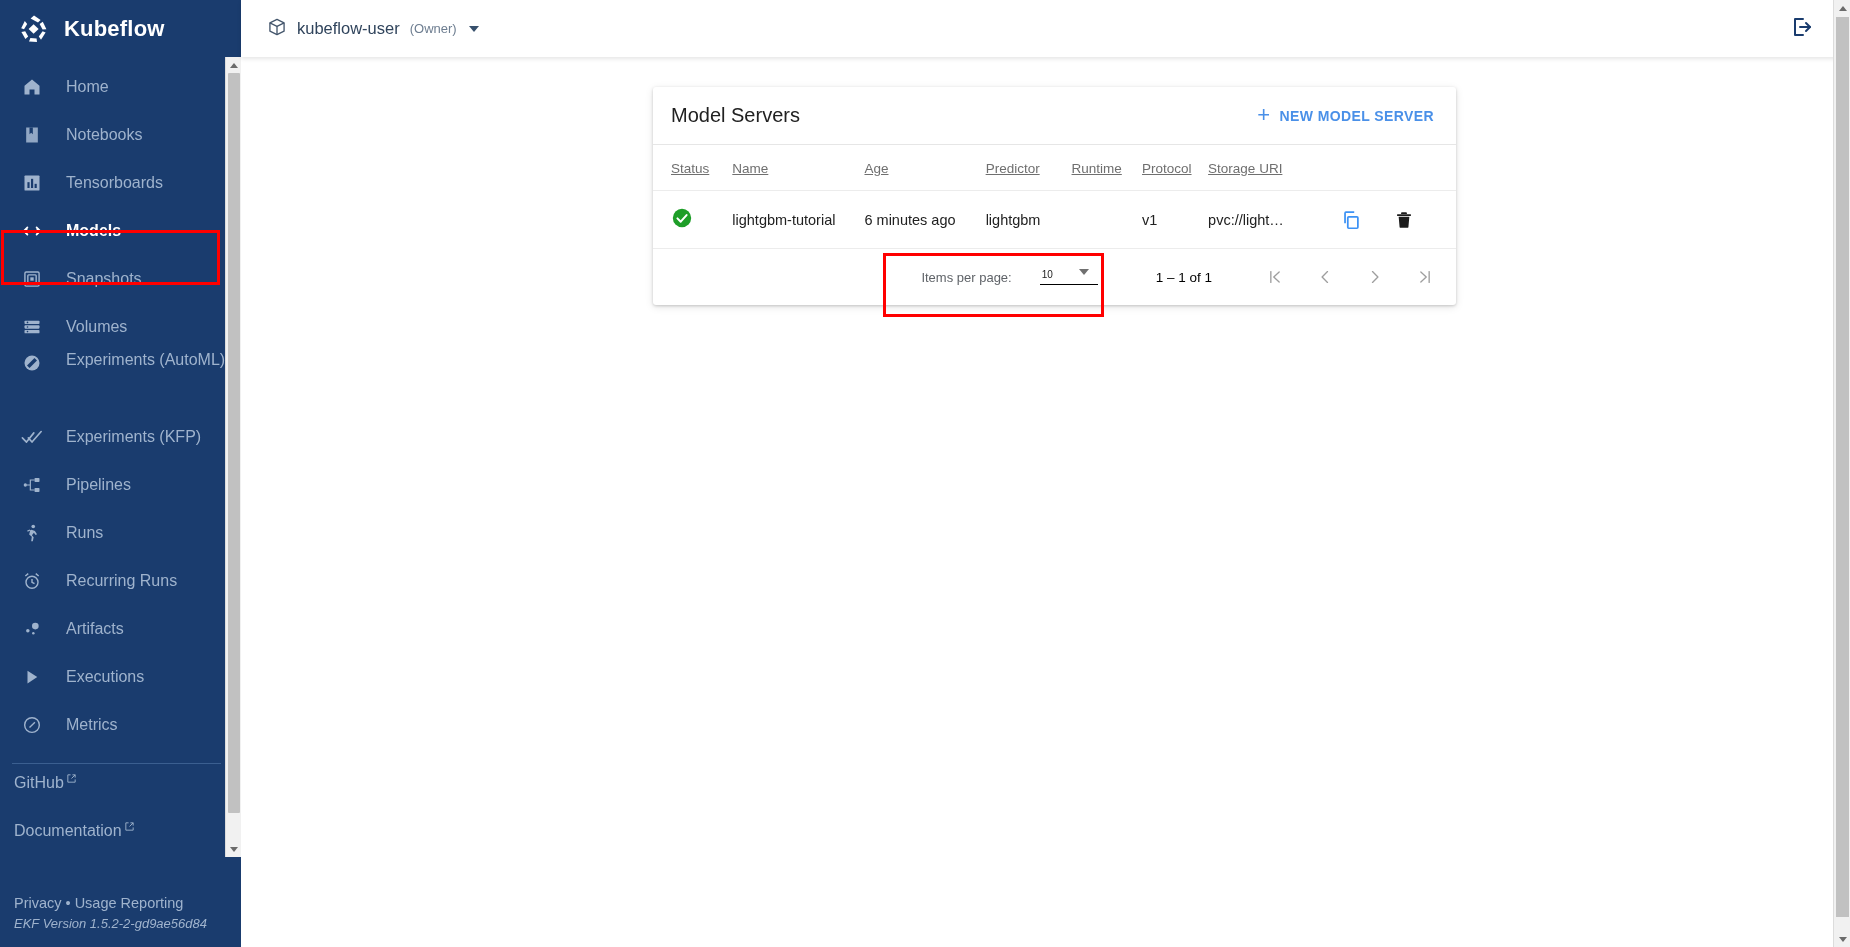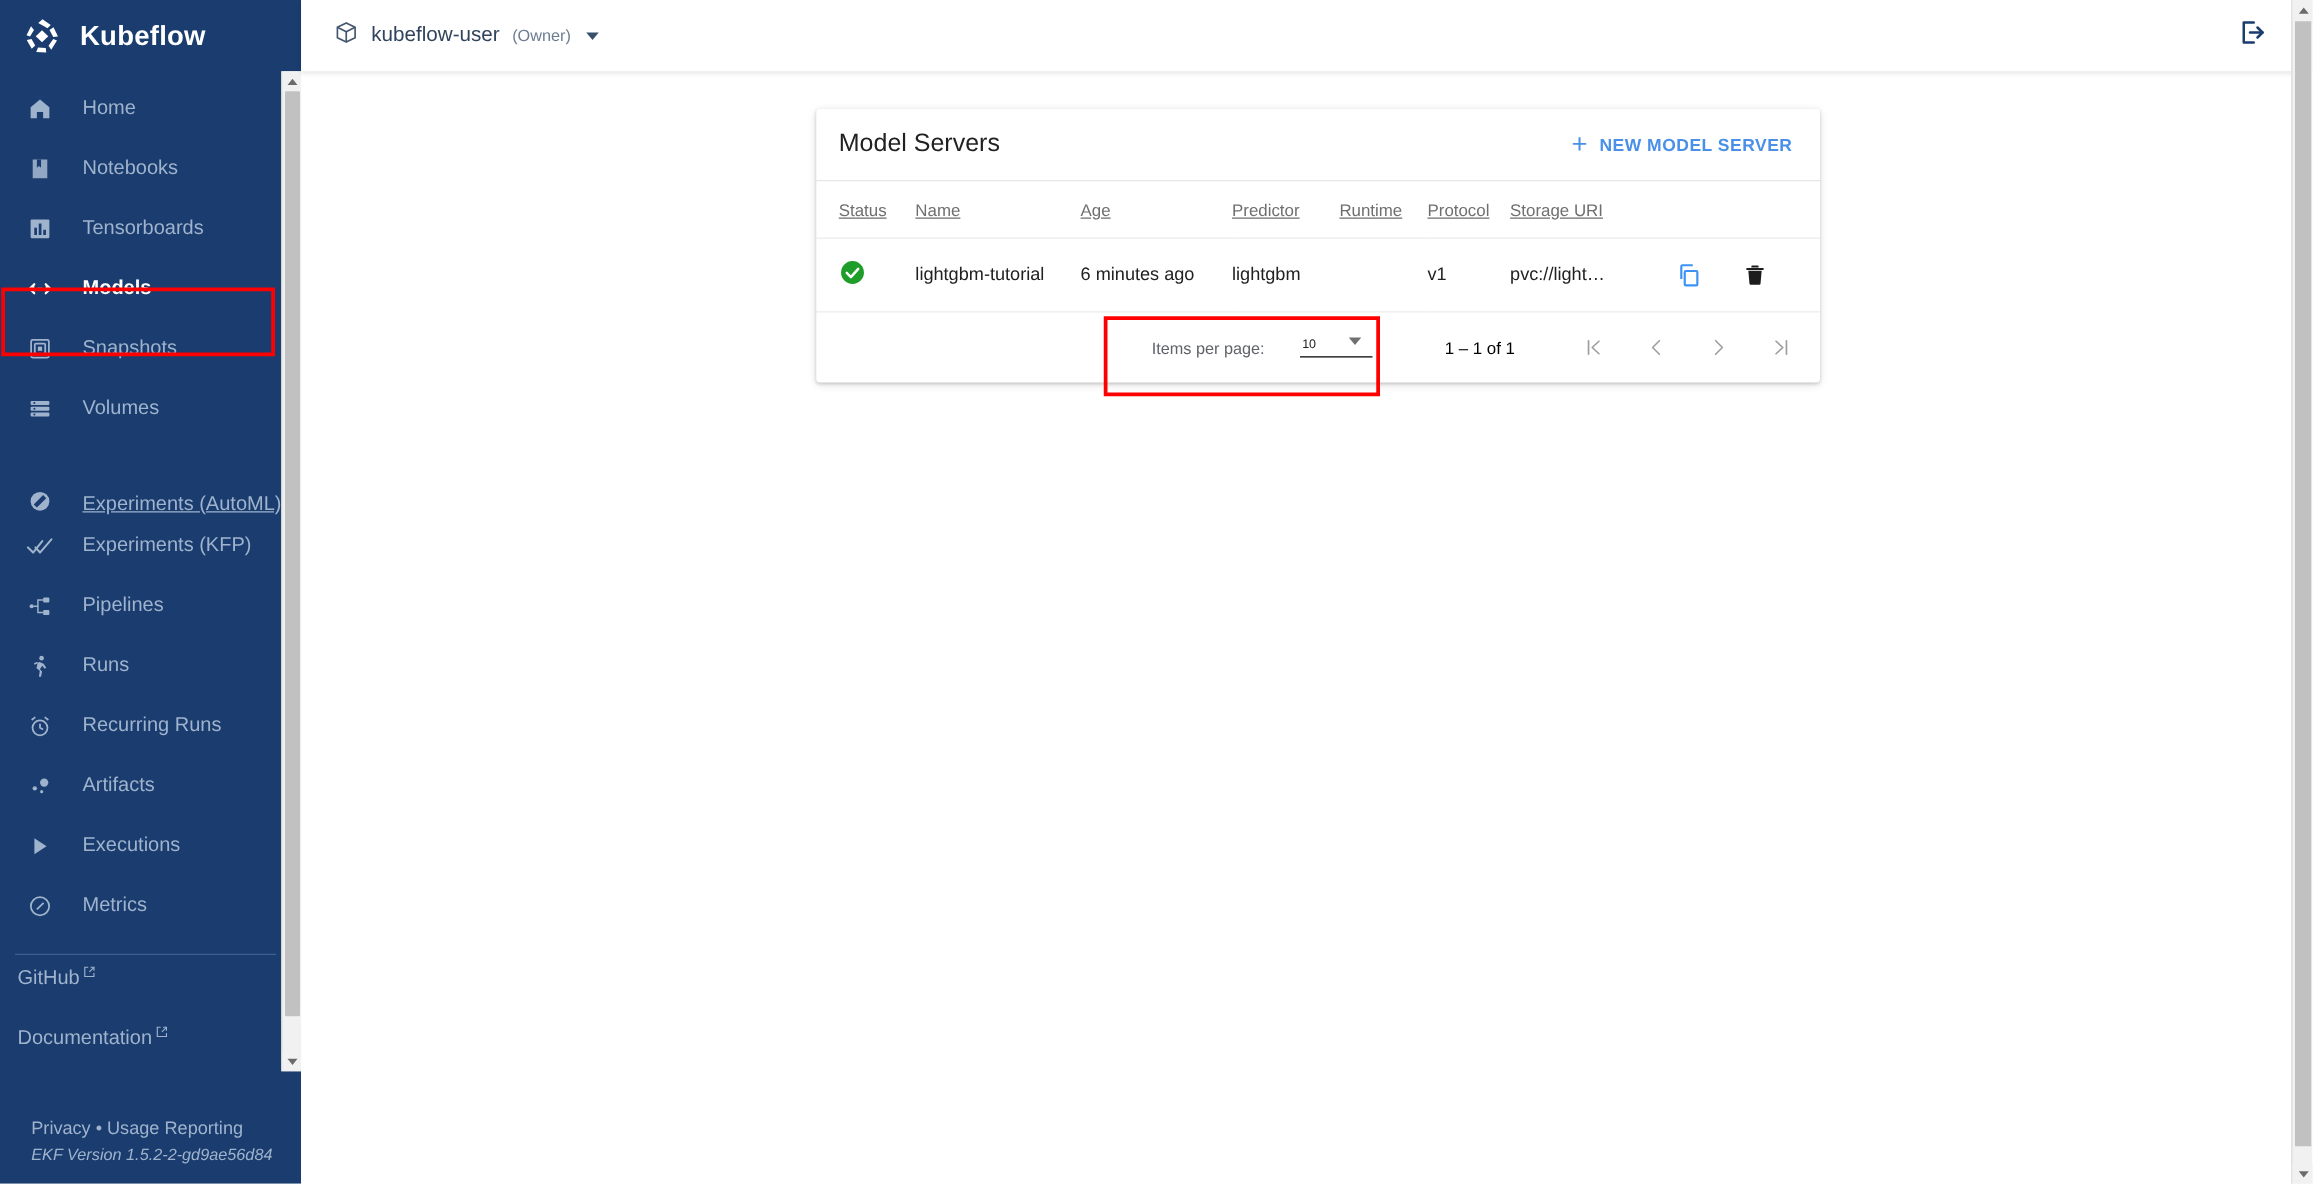--- a/index.html
+++ b/index.html
@@ -25,40 +25,39 @@
     position: absolute; top: 57px; left: 0; width: 241px; height: 800px;
     overflow: hidden;
   }
   .nav-list { padding-top: 6px; }
   .nav-item {
     display: flex; align-items: center; gap: 22px;
     height: 48px; padding-left: 20px;
     color: #9fb3cd; font-size: 16px; cursor: pointer;
     position: relative;
   }
-  .nav-item.tall { height: 62px; align-items: flex-end; text-decoration: underline; }
+  .nav-item.tall { height: 62px; align-items: flex-start; }
   .nav-item .ico { width: 24px; height: 24px; flex: 0 0 24px; display:flex; align-items:center; justify-content:center; }
   .nav-item .ico svg { display:block; }
   .nav-item .lbl { line-height: 1.15; }
   .nav-item.active { color: #ffffff; font-weight: 700; }
   .nav-item.active .ico svg { stroke: #fff; fill: #fff; }
 
   .nav-divider { height: 1px; background: #3b5f90; margin: 14px 20px 10px 12px; }
 
   .ext-link {
     display: flex; align-items: baseline; gap: 2px;
     height: 48px; padding-left: 14px;
     color: #9fb3cd; font-size: 16px; cursor: pointer;
   }
   .ext-ico { font-size: 10px; position: relative; top: -4px; }
 
   .side-footer {
     position: absolute; left: 0; bottom: 0; width: 241px;
     padding: 0 0 16px 14px;
-    margin-left: 11px;
   }
   .footer-links { color: #9fb3cd; font-size: 14.5px; line-height: 22px; }
   .footer-links .dot { margin: 0 4px; }
   .footer-ver { color: #9fb3cd; font-size: 13px; font-style: italic; margin-top: 2px; }
 
   
   .sb-scrollbar {
     position: absolute; top: 57px; right: 0; width: 16px; height: 800px;
     background: #f1f1f1; border-left: 1px solid #dcdcdc;
   }

